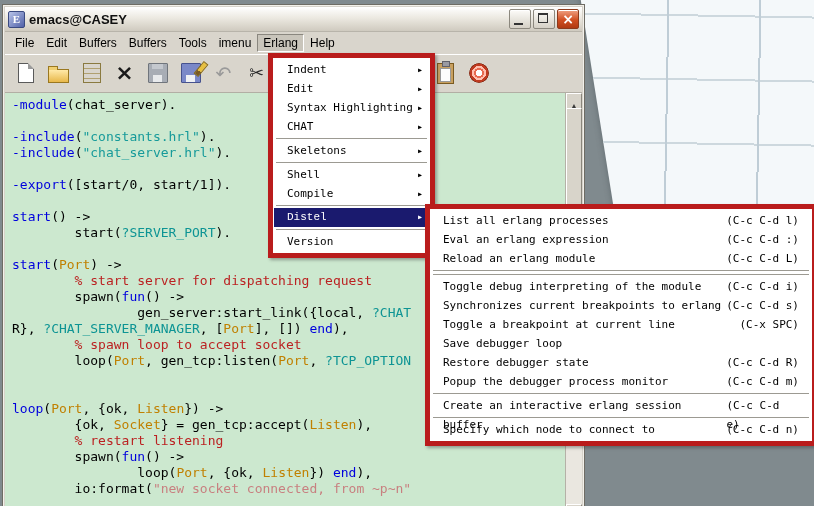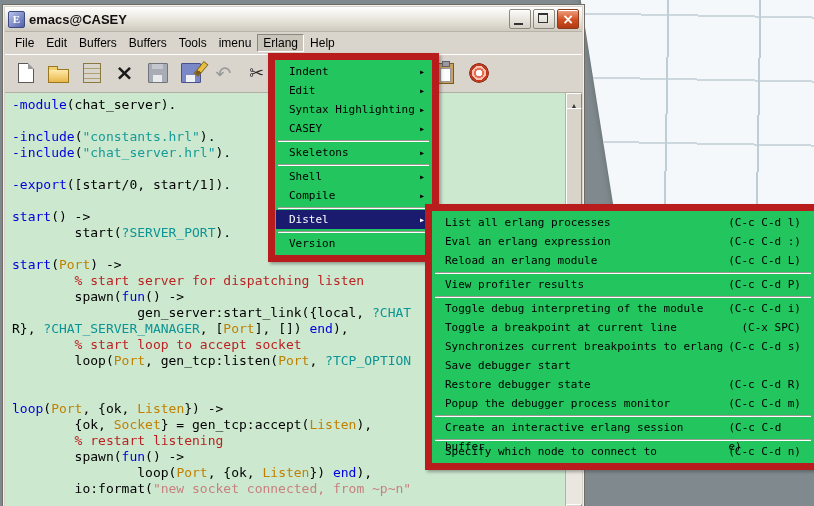--- a/index.html
+++ b/index.html
@@ -94,28 +94,28 @@
   .tk-co{color:var(--c-co,#bb2222);}
   .tk-pl{color:#000;}
   .scrollbar{width:16px;position:relative;background:#eae7e0;border-left:1px solid #b5b1a7;}
   .sb-btn{position:absolute;left:0;right:0;height:15px;background:#d8d4ca;border:1px solid;border-color:#ffffff #8a867c #8a867c #ffffff;text-align:center;}
   .sb-btn.up{top:0;}
   .sb-btn.down{bottom:0;}
   .sb-arrow{font-size:7px;line-height:13px;color:#3a3a3a;}
   .sb-thumb{position:absolute;left:0;right:0;top:15px;height:95px;background:#d8d4ca;border:1px solid;border-color:#ffffff #8a867c #8a867c #ffffff;}
   
   .menu{
-    position:absolute;background:#22c55e;border:7px solid #b91c1c;
+    position:absolute;background:#ffffff;border:5px solid #b91c1c;
     box-shadow:2px 2px 3px rgba(50,50,50,.4);padding:2px 1px;
     font-family:"DejaVu Sans Mono",monospace;font-size:11px;color:#000;
   }
   #erlang-menu{left:268px;top:53px;width:155px;z-index:5;}
   .em-row{height:19px;line-height:19px;padding-left:13px;position:relative;}
   .em-row .arrow{position:absolute;right:6px;font-size:10px;}
-  .em-row.active{background:var(--hl,#1a1a6e);color:#fff;}
+  .em-row.active{background:var(--hl,#1a1a6e);color:#fff;font-family:Liberation Mono, monospace;}
   .menu-sep{height:0;border-top:1px solid #9c9a92;border-bottom:1px solid #ffffff;margin:2px 2px 1px;}
   #distel-menu{left:425px;top:204px;width:380px;z-index:6;}
   .dm-row{height:19px;line-height:19px;padding:0 12px;display:flex;justify-content:space-between;}
 </style>
 </head>
 <body>
 
 <div class="tiles"></div>
 
 <div class="window">
@@ -186,25 +186,25 @@
         <div class="code-line"></div>
         <div class="code-line"><span class="tk-kw">-include</span><span class="tk-pl">(</span><span class="tk-is">"constants.hrl"</span><span class="tk-pl">).</span></div>
         <div class="code-line"><span class="tk-kw">-include</span><span class="tk-pl">(</span><span class="tk-is">"chat_server.hrl"</span><span class="tk-pl">).</span></div>
         <div class="code-line"></div>
         <div class="code-line"><span class="tk-kw">-export</span><span class="tk-pl">([start/0, start/1]).</span></div>
         <div class="code-line"></div>
         <div class="code-line"><span class="tk-fn">start</span><span class="tk-pl">() -&gt;</span></div>
         <div class="code-line"><span class="tk-pl">        start(</span><span class="tk-ma">?SERVER_PORT</span><span class="tk-pl">).</span></div>
         <div class="code-line"></div>
         <div class="code-line"><span class="tk-fn">start</span><span class="tk-pl">(</span><span class="tk-va">Port</span><span class="tk-pl">) -&gt;</span></div>
-        <div class="code-line"><span class="tk-co">        % start server for dispatching listen</span></div>
+        <div class="code-line"><span class="tk-co">        % start server for dispatching request</span></div>
         <div class="code-line"><span class="tk-pl">        spawn(</span><span class="tk-kw">fun</span><span class="tk-pl">() -&gt;</span></div>
         <div class="code-line"><span class="tk-pl">                gen_server:start_link({local, </span><span class="tk-ma">?CHAT</span></div>
         <div class="code-line"><span class="tk-pl">R}, </span><span class="tk-ma">?CHAT_SERVER_MANAGER</span><span class="tk-pl">, [</span><span class="tk-va">Port</span><span class="tk-pl">], []) </span><span class="tk-kw">end</span><span class="tk-pl">),</span></div>
-        <div class="code-line"><span class="tk-co">        % start loop to accept socket</span></div>
+        <div class="code-line"><span class="tk-co">        % spawn loop to accept socket</span></div>
         <div class="code-line"><span class="tk-pl">        loop(</span><span class="tk-va">Port</span><span class="tk-pl">, gen_tcp:listen(</span><span class="tk-va">Port</span><span class="tk-pl">, </span><span class="tk-ma">?TCP_OPTION</span></div>
         <div class="code-line"></div>
         <div class="code-line"></div>
         <div class="code-line"><span class="tk-fn">loop</span><span class="tk-pl">(</span><span class="tk-va">Port</span><span class="tk-pl">, {ok, </span><span class="tk-va">Listen</span><span class="tk-pl">}) -&gt;</span></div>
         <div class="code-line"><span class="tk-pl">        {ok, </span><span class="tk-va">Socket</span><span class="tk-pl">} = gen_tcp:accept(</span><span class="tk-va">Listen</span><span class="tk-pl">),</span></div>
         <div class="code-line"><span class="tk-co">        % restart listening</span></div>
         <div class="code-line"><span class="tk-pl">        spawn(</span><span class="tk-kw">fun</span><span class="tk-pl">() -&gt;</span></div>
         <div class="code-line"><span class="tk-pl">                loop(</span><span class="tk-va">Port</span><span class="tk-pl">, {ok, </span><span class="tk-va">Listen</span><span class="tk-pl">}) </span><span class="tk-kw">end</span><span class="tk-pl">),</span></div>
         <div class="code-line"><span class="tk-pl">        io:format(</span><span class="tk-st">"new socket connected, from ~p~n"</span></div>
       </div>
@@ -213,21 +213,21 @@
       <div class="sb-thumb"></div>
       <div class="sb-btn down"></div>
     </div>
   </div>
 </div>
 
 <div class="menu" id="erlang-menu">
     <div class="em-row"><span class="em-label">Indent</span><span class="arrow">▸</span></div>
     <div class="em-row"><span class="em-label">Edit</span><span class="arrow">▸</span></div>
     <div class="em-row"><span class="em-label">Syntax Highlighting</span><span class="arrow">▸</span></div>
-    <div class="em-row"><span class="em-label">CASEY</span><span class="arrow">▸</span></div>
+    <div class="em-row"><span class="em-label">CHAT</span><span class="arrow">▸</span></div>
     <div class="menu-sep"></div>
     <div class="em-row"><span class="em-label">Skeletons</span><span class="arrow">▸</span></div>
     <div class="menu-sep"></div>
     <div class="em-row"><span class="em-label">Shell</span><span class="arrow">▸</span></div>
     <div class="em-row"><span class="em-label">Compile</span><span class="arrow">▸</span></div>
     <div class="menu-sep"></div>
     <div class="em-row active"><span class="em-label">Distel</span><span class="arrow">▸</span></div>
     <div class="menu-sep"></div>
     <div class="em-row"><span class="em-label">Version</span></div>
   </div>
@@ -238,39 +238,35 @@
     </div>
     <div class="dm-row">
       <span class="dm-label">Eval an erlang expression</span>
       <span class="dm-bind">(C-c C-d :)</span>
     </div>
     <div class="dm-row">
       <span class="dm-label">Reload an erlang module</span>
       <span class="dm-bind">(C-c C-d L)</span>
     </div>
     <div class="menu-sep"></div>
-    <div class="dm-row">
-      <span class="dm-label">View profiler results</span>
-      <span class="dm-bind">(C-c C-d P)</span>
-    </div>
     <div class="menu-sep"></div>
     <div class="dm-row">
       <span class="dm-label">Toggle debug interpreting of the module</span>
       <span class="dm-bind">(C-c C-d i)</span>
     </div>
     <div class="dm-row">
+      <span class="dm-label">Synchronizes current breakpoints to erlang</span>
+      <span class="dm-bind">(C-c C-d s)</span>
+    </div>
+    <div class="dm-row">
       <span class="dm-label">Toggle a breakpoint at current line</span>
       <span class="dm-bind">(C-x SPC)</span>
     </div>
     <div class="dm-row">
-      <span class="dm-label">Synchronizes current breakpoints to erlang</span>
-      <span class="dm-bind">(C-c C-d s)</span>
-    </div>
-    <div class="dm-row">
-      <span class="dm-label">Save debugger start</span>
+      <span class="dm-label">Save debugger loop</span>
       <span class="dm-bind"></span>
     </div>
     <div class="dm-row">
       <span class="dm-label">Restore debugger state</span>
       <span class="dm-bind">(C-c C-d R)</span>
     </div>
     <div class="dm-row">
       <span class="dm-label">Popup the debugger process monitor</span>
       <span class="dm-bind">(C-c C-d m)</span>
     </div>

